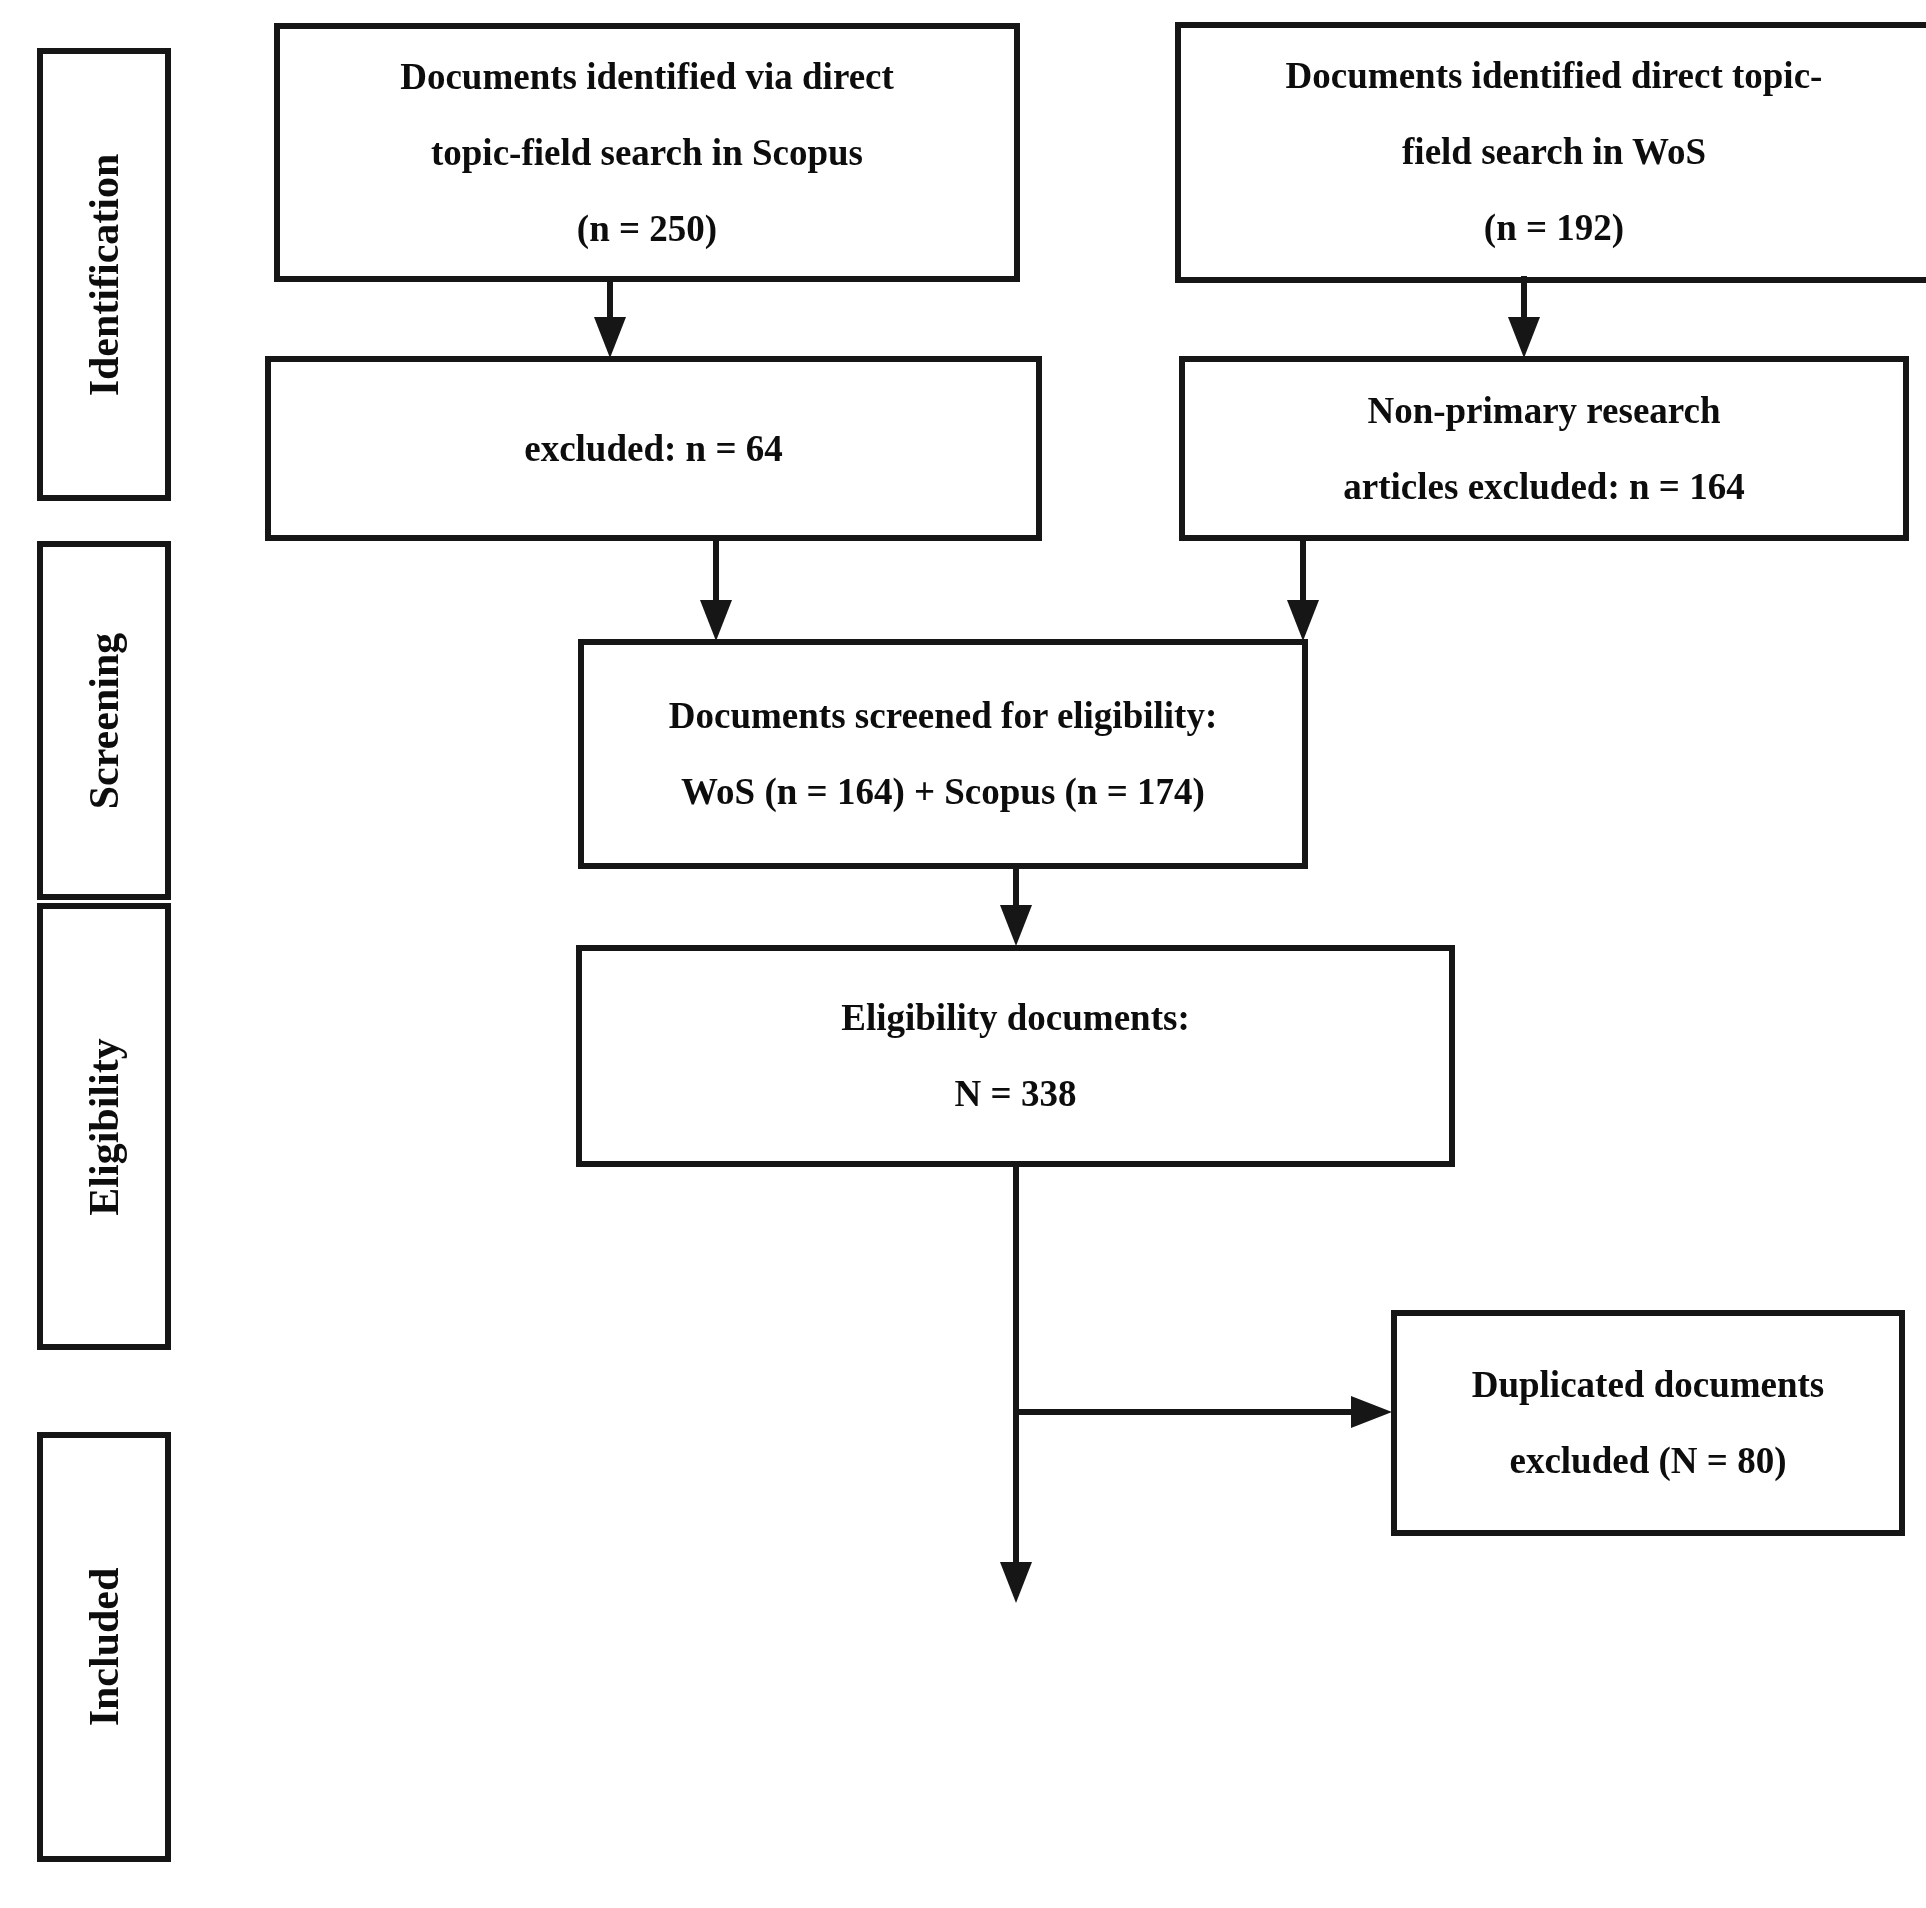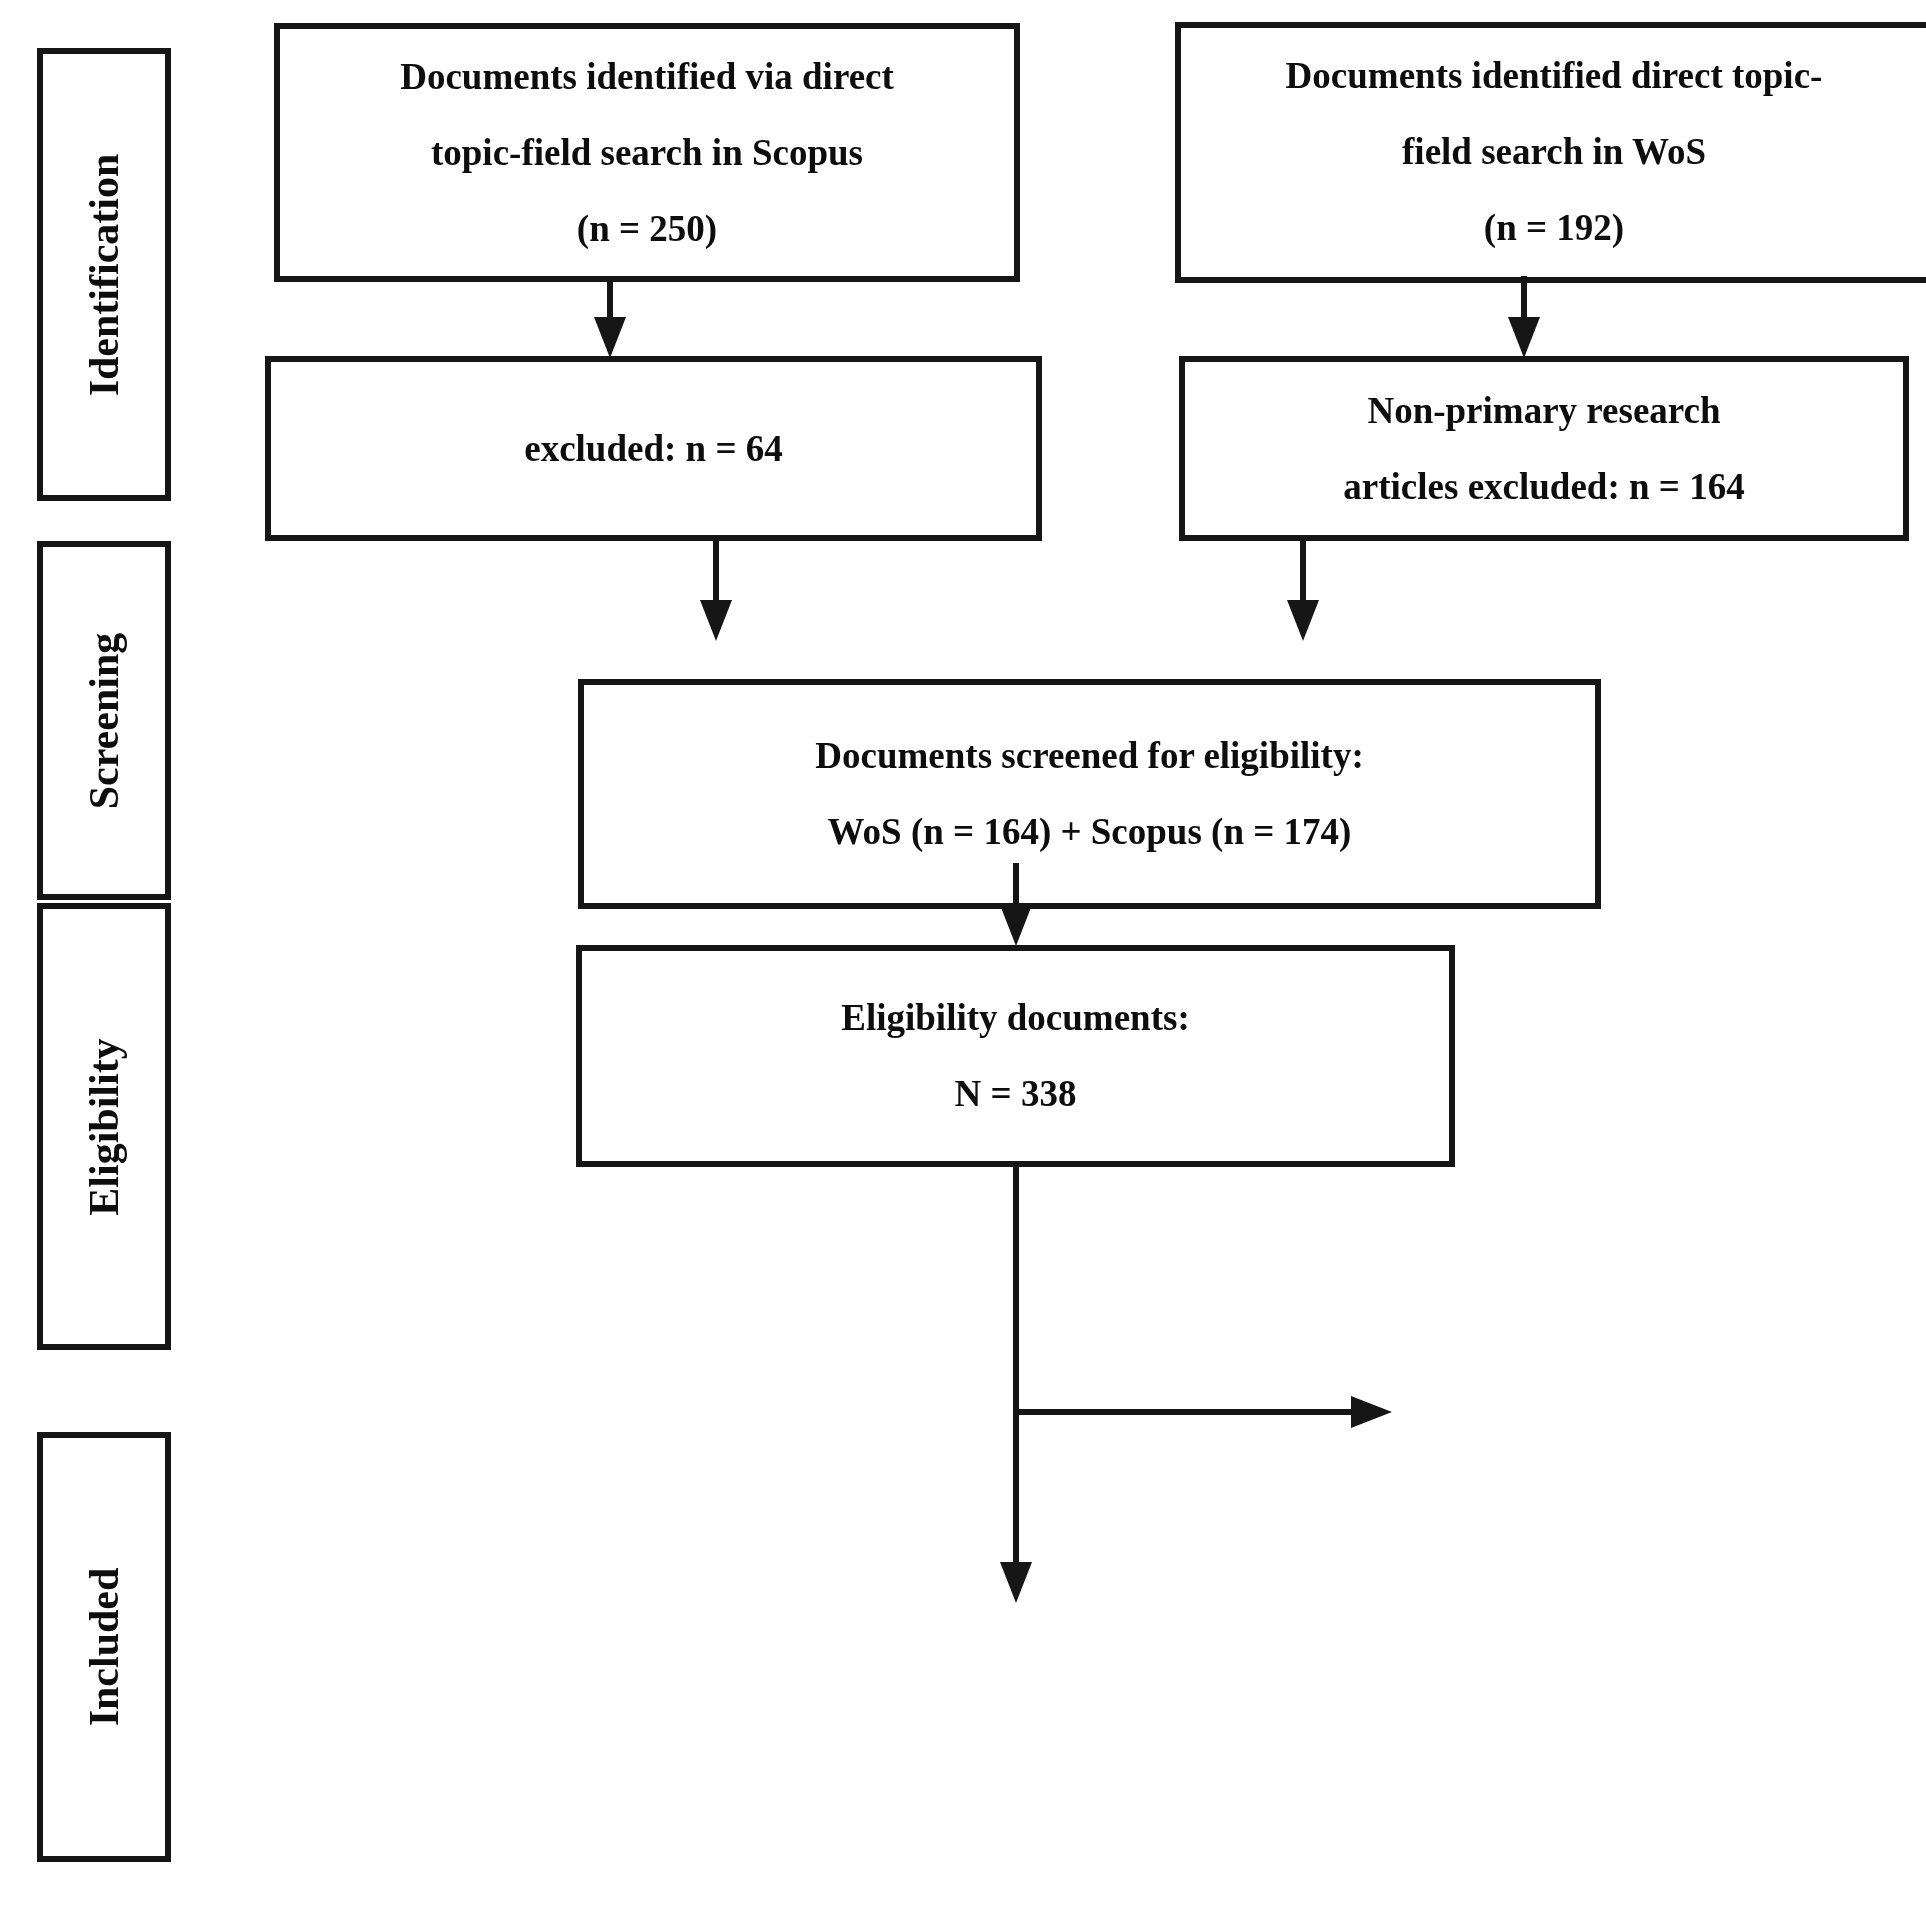--- a/index.html
+++ b/index.html
@@ -93,30 +93,34 @@
   </div>
 
   <div class="box" style="left:265px; top:356px; width:777px; height:185px;">
     <p>excluded: n = 64</p>
   </div>
   <div class="box" style="left:1179px; top:356px; width:730px; height:185px;">
     <p>Non-primary research</p>
     <p>articles excluded: n = 164</p>
   </div>
 
-  <div class="box" style="left:578px; top:639px; width:1023px; height:230px;margin-top:40px;">
+  <div class="box" style="left:578px; top:639px; width:730px; height:230px;">
     <p>Documents screened for eligibility:</p>
     <p>WoS (n = 164) + Scopus (n = 174)</p>
   </div>
 
   <div class="box" style="left:576px; top:945px; width:879px; height:222px;">
     <p>Eligibility documents:</p>
     <p>N = 338</p>
   </div>
 
+  <div class="box" style="left:1391px; top:1310px; width:514px; height:226px;">
+    <p>Duplicated documents</p>
+    <p>excluded (N = 80)</p>
+  </div>
 
 
   <div class="arrow">
     <div class="vline" style="left:607px; top:276px; height:49px;"></div>
     <div class="head-down" style="left:594px; top:317px;"></div>
   </div>
 
   <div class="arrow">
     <div class="vline" style="left:1521px; top:276px; height:49px;"></div>
     <div class="head-down" style="left:1508px; top:317px;"></div>

